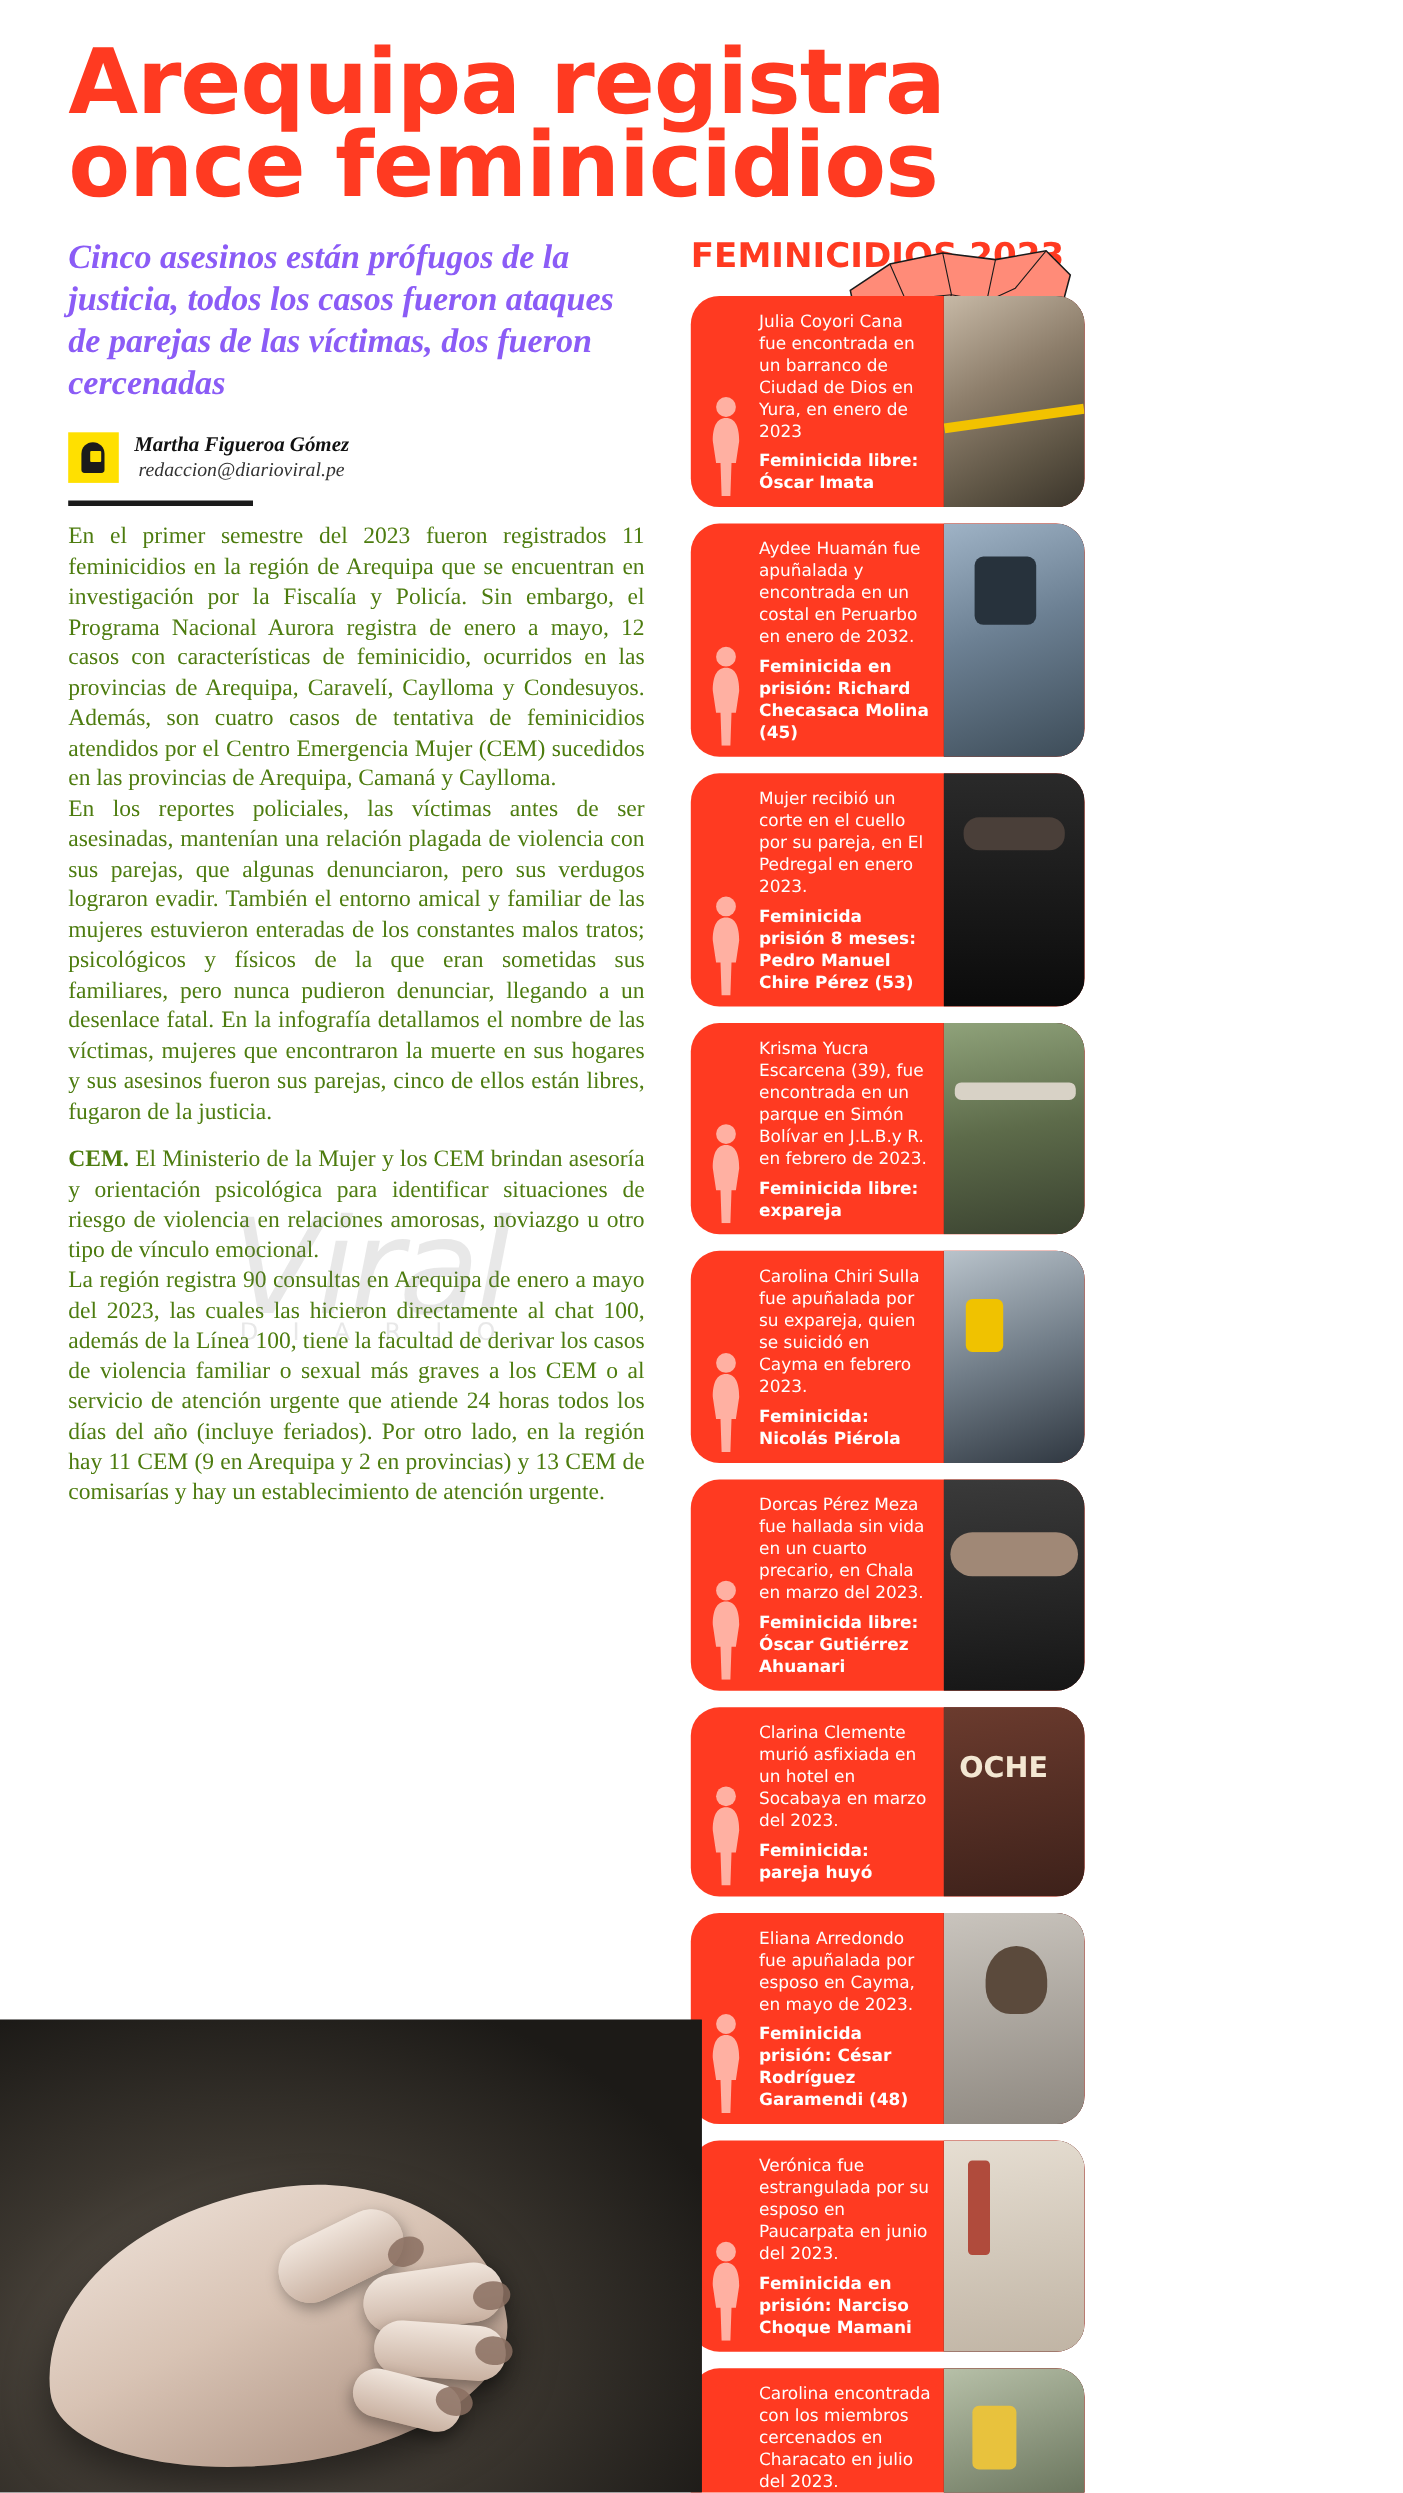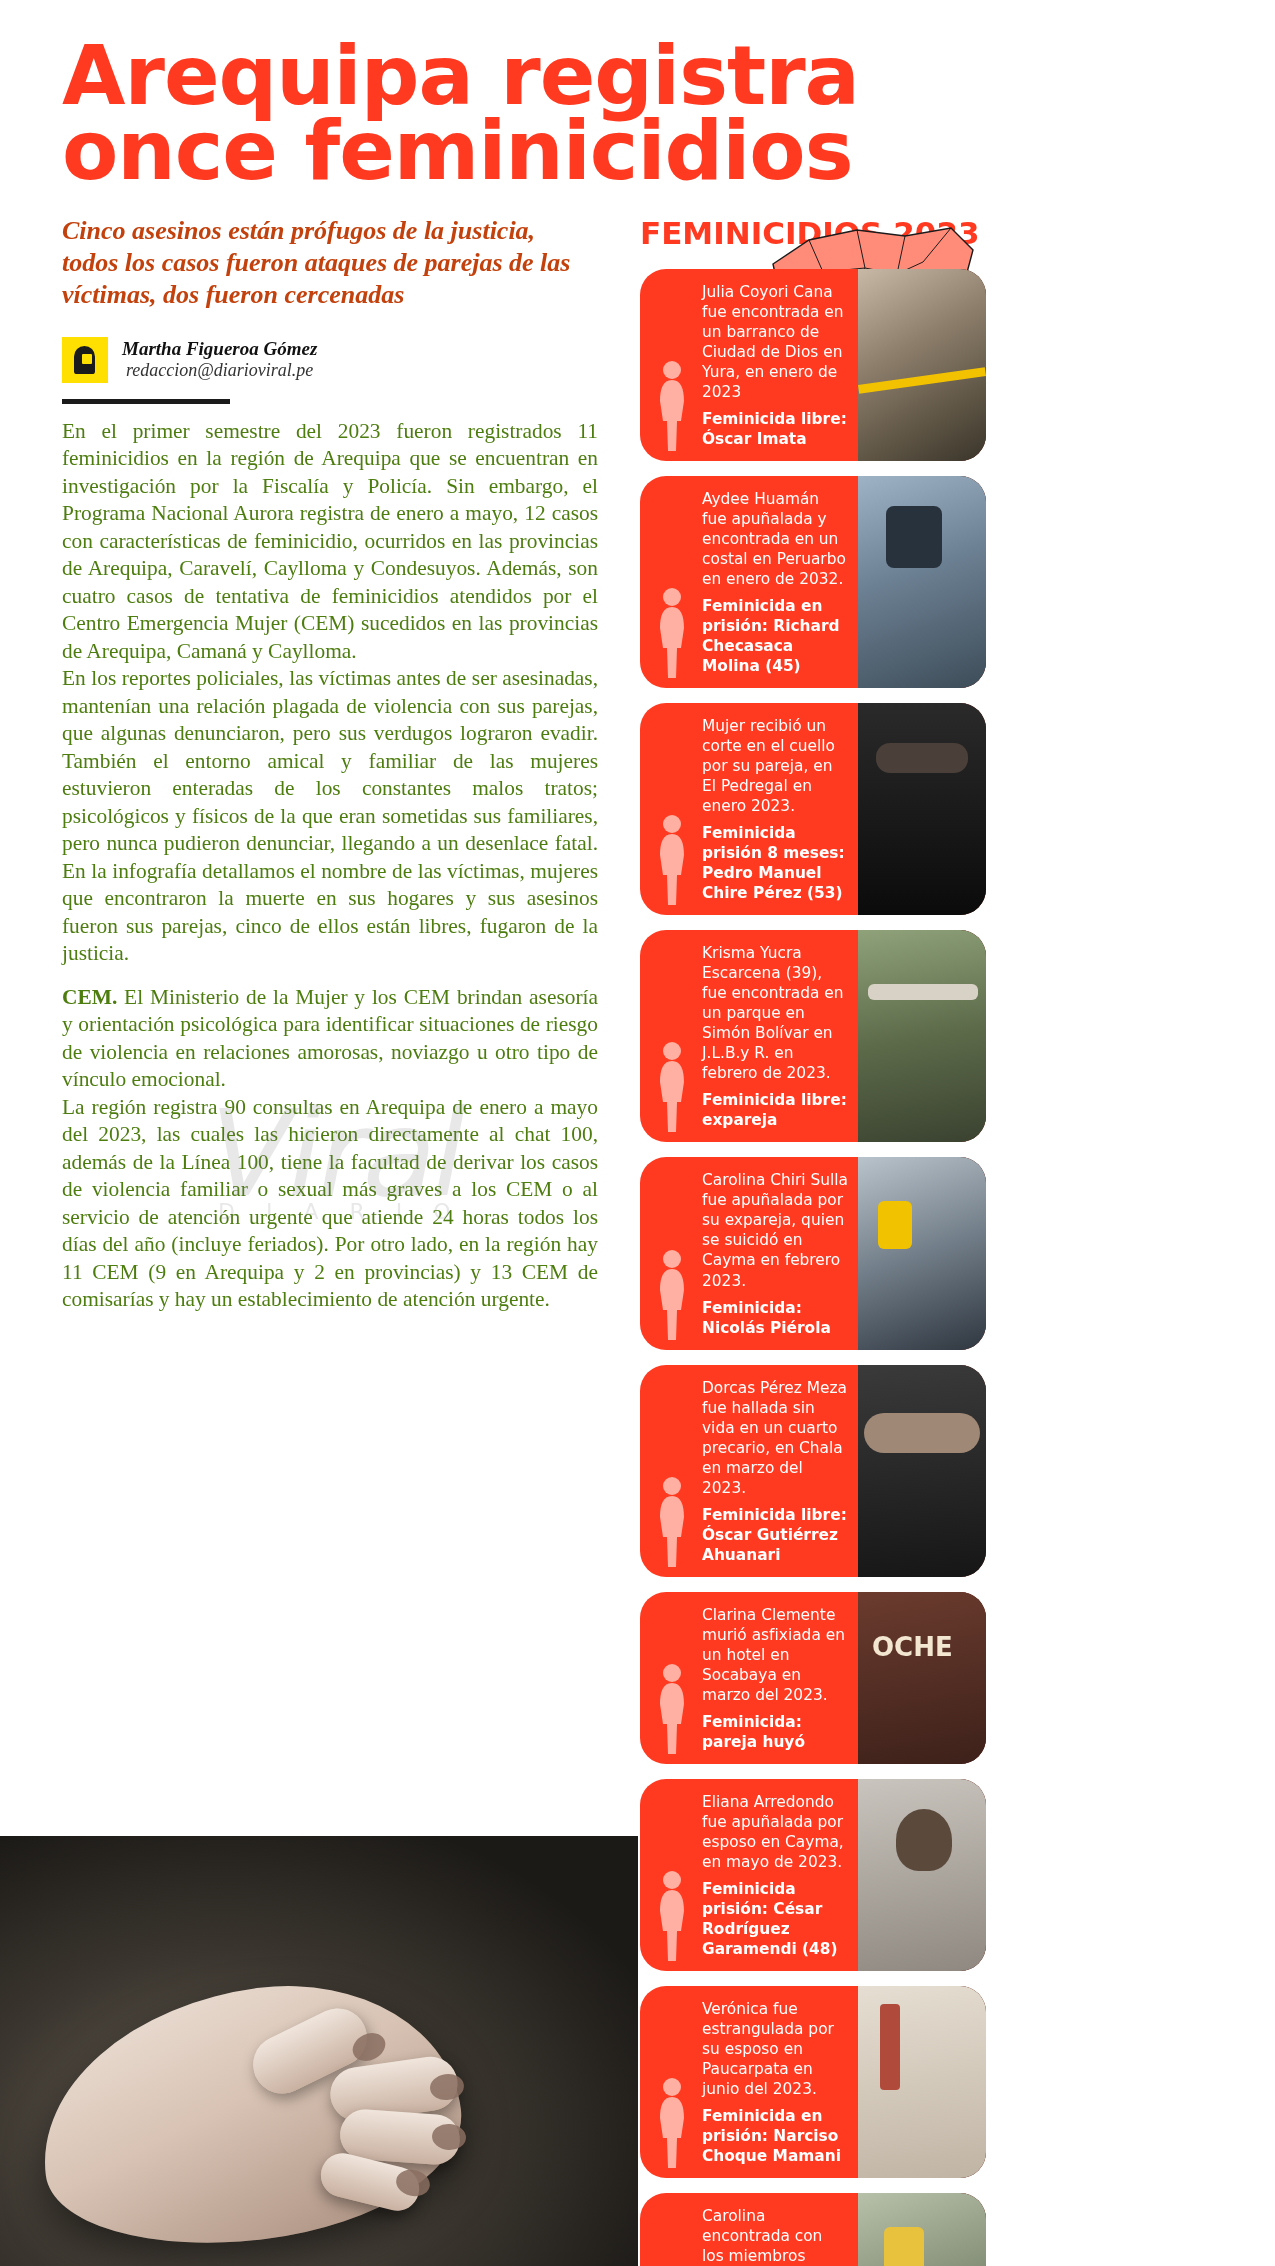--- a/index.html
+++ b/index.html
@@ -61,24 +61,24 @@
   .col-right {
     width: 600px;
     margin-left: 42px;
     box-sizing: border-box;
   }
 
   .standfirst {
     font-family: "Liberation Serif", serif;
     font-weight: bold;
     font-style: italic;
-    font-size: 26px;
+    font-size: 31px;
     line-height: 1.23;
-    color: #c2410c;
-    margin: 0 16px 26px 0;
+    color: #8b5cf6;
+    margin: 0 4px 26px 0;
     width: 520px;
   }
 
   .byline {
     display: flex;
     align-items: center;
     gap: 14px;
     margin-bottom: 8px;
   }
   .byline-logo {

